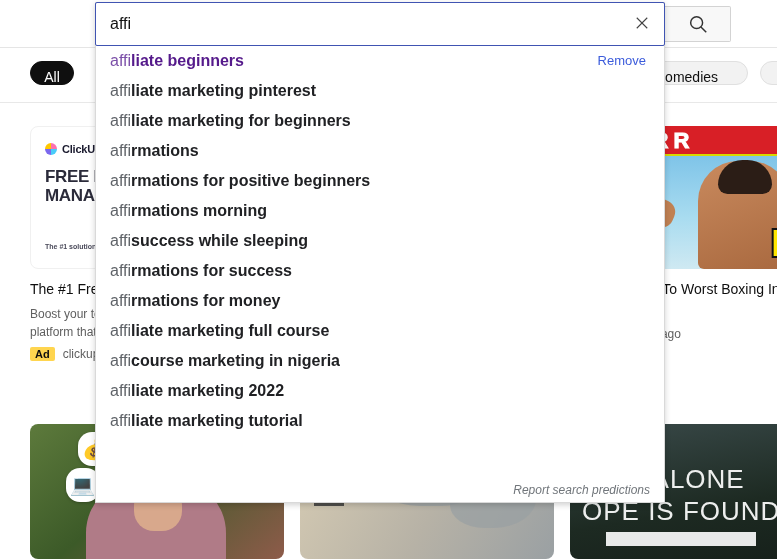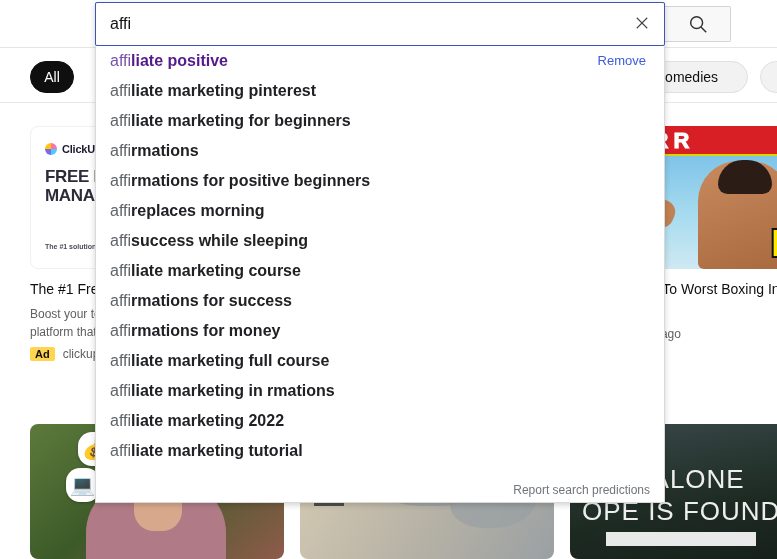--- a/index.html
+++ b/index.html
@@ -27,21 +27,21 @@
     display: flex; align-items: center; justify-content: center;
   }
   .search-btn svg { display:block; }
 
   
   .chips {
     position: absolute; left: 0; top: 49px; width: 777px; height: 54px;
     background: #fff; border-bottom: 1px solid #e8e8e8;
   }
   .chip {
-    position: absolute; top: 12px; height: 32px;
+    position: absolute; top: 12px; height: 24px;
     border-radius: 16px; border: 1px solid #e0e0e0;
     background: #f2f2f2; color: #0f0f0f;
     font-size: 14px; line-height: 30px; padding: 0 14px;
     white-space: nowrap; overflow: hidden;
   }
   .chip.sel { background: #0f0f0f; border-color: #0f0f0f; color: #fff; font-weight: 500; }
   #chip-all  { left: 30px; width: 44px; text-align: center; padding: 0; }
   #chip-com  { left: 640px; width: 108px; }
   #chip-nxt  { left: 760px; width: 60px; }
 
@@ -210,21 +210,21 @@
   .sugg .pre  { color: #5f6368; font-weight: 400; }
   .sugg .rest { color: #202124; font-weight: 700; }
   .sugg.visited .pre  { color: #7b4fa8; font-weight: 400; }
   .sugg.visited .rest { color: #551a8b; font-weight: 700; }
   .remove-link {
     position: absolute; right: 18px; top: 0; line-height: 30px;
     font-size: 13px; color: #3b5bdb; cursor: pointer;
   }
   #report-link {
     position: absolute; right: 14px; bottom: 5px;
-    font-size: 12px; color: #70757a; cursor: pointer;
+    font-size: 12px; font-style: italic; color: #70757a; cursor: pointer;
   }
 </style>
 </head>
 <body>
 
 <div id="root">
 
   <div id="bg">
 
     <div class="hdr">
@@ -308,55 +308,52 @@
       </div>
 
     </div>
 
     <div class="scroll-rail"></div>
   </div>
 
   <div id="sugg-panel">
     <div id="sugg-list">
         <div class="sugg visited">
-          <span class="sugg-text"><span class="pre">affi</span><span class="rest">liate positive</span></span>
+          <span class="sugg-text"><span class="pre">affi</span><span class="rest">liate beginners</span></span>
           <span class="remove-link">Remove</span>
         </div>
         <div class="sugg">
           <span class="sugg-text"><span class="pre">affi</span><span class="rest">liate marketing pinterest</span></span>
         </div>
         <div class="sugg">
           <span class="sugg-text"><span class="pre">affi</span><span class="rest">liate marketing for beginners</span></span>
         </div>
         <div class="sugg">
           <span class="sugg-text"><span class="pre">affi</span><span class="rest">rmations</span></span>
         </div>
         <div class="sugg">
           <span class="sugg-text"><span class="pre">affi</span><span class="rest">rmations for positive beginners</span></span>
         </div>
         <div class="sugg">
-          <span class="sugg-text"><span class="pre">affi</span><span class="rest">replaces morning</span></span>
+          <span class="sugg-text"><span class="pre">affi</span><span class="rest">rmations morning</span></span>
         </div>
         <div class="sugg">
           <span class="sugg-text"><span class="pre">affi</span><span class="rest">success while sleeping</span></span>
         </div>
         <div class="sugg">
-          <span class="sugg-text"><span class="pre">affi</span><span class="rest">liate marketing course</span></span>
-        </div>
-        <div class="sugg">
           <span class="sugg-text"><span class="pre">affi</span><span class="rest">rmations for success</span></span>
         </div>
         <div class="sugg">
           <span class="sugg-text"><span class="pre">affi</span><span class="rest">rmations for money</span></span>
         </div>
         <div class="sugg">
           <span class="sugg-text"><span class="pre">affi</span><span class="rest">liate marketing full course</span></span>
         </div>
         <div class="sugg">
-          <span class="sugg-text"><span class="pre">affi</span><span class="rest">liate marketing in rmations</span></span>
+          <span class="sugg-text"><span class="pre">affi</span><span class="rest">course marketing in nigeria</span></span>
         </div>
         <div class="sugg">
           <span class="sugg-text"><span class="pre">affi</span><span class="rest">liate marketing 2022</span></span>
         </div>
         <div class="sugg">
           <span class="sugg-text"><span class="pre">affi</span><span class="rest">liate marketing tutorial</span></span>
         </div>
       </div>
     <div id="report-link">Report search predictions</div>
   </div>

